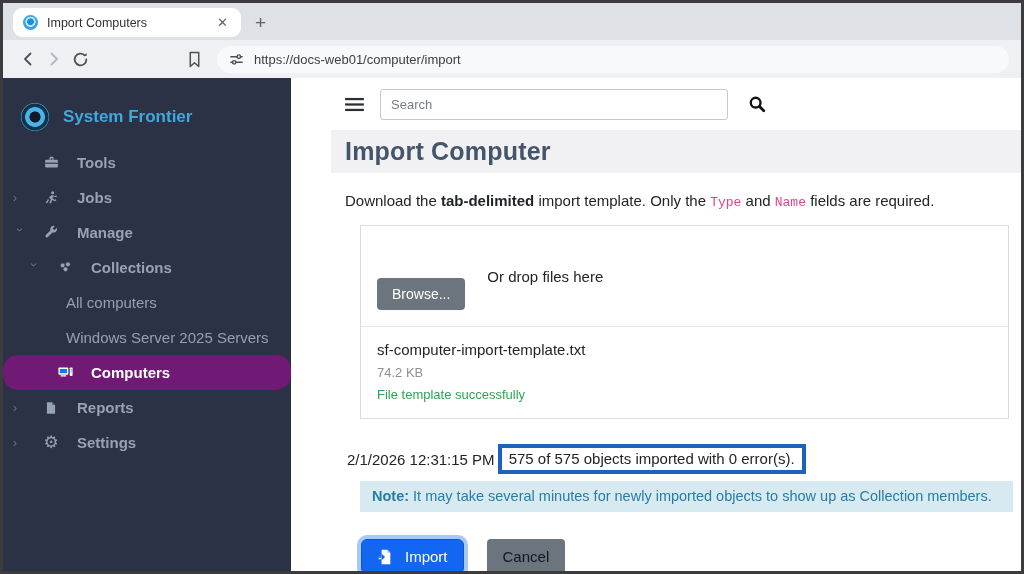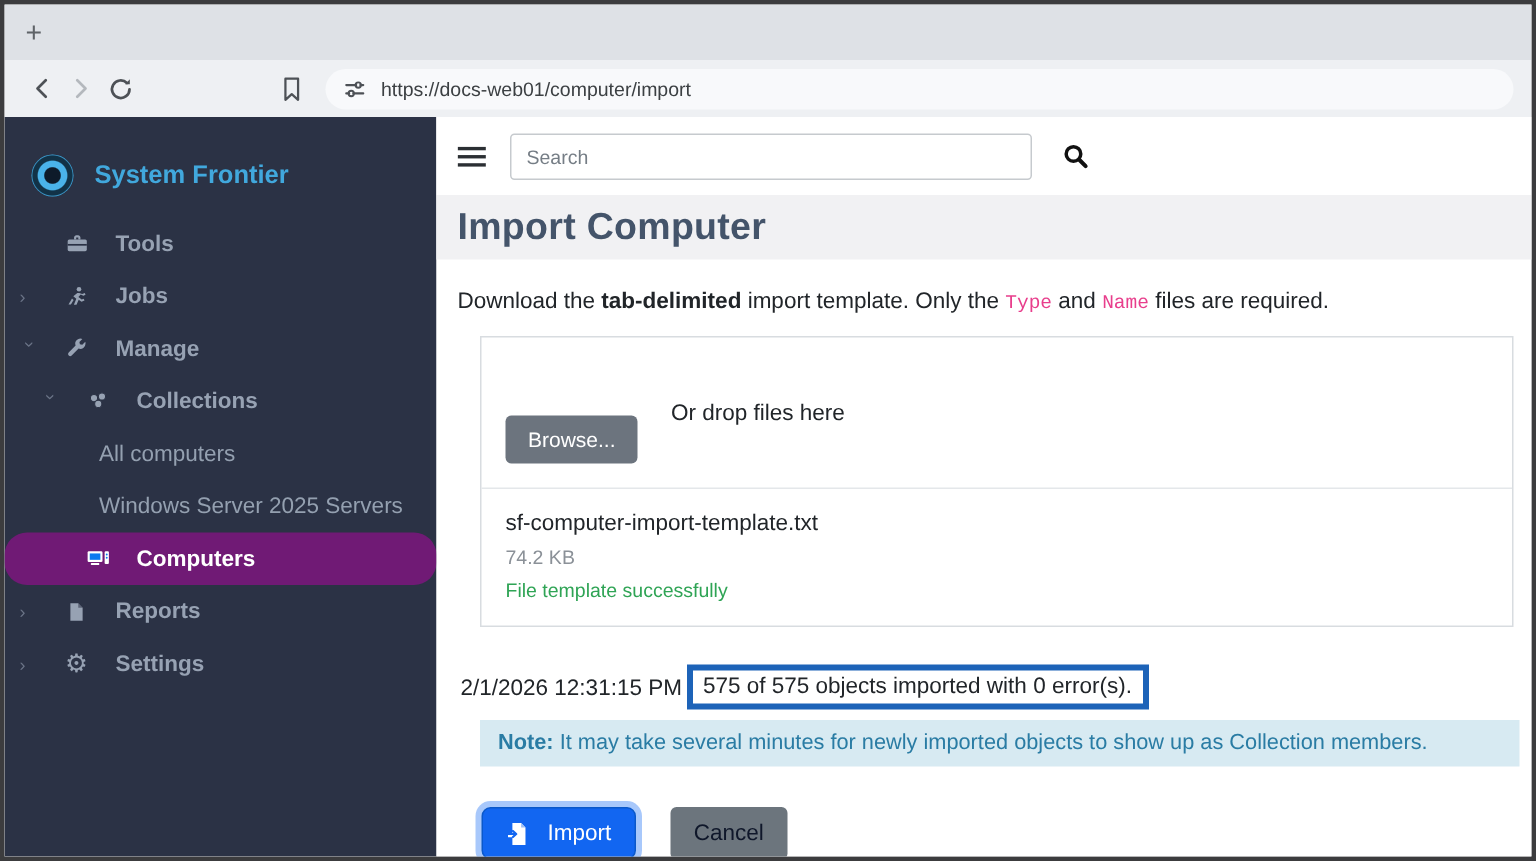--- a/index.html
+++ b/index.html
@@ -37,21 +37,21 @@
   .chev.down { transform:rotate(90deg); transform-origin:40% 55%; }
   .s-icon { width:22px; margin-left:12px; display:flex; justify-content:center; align-items:center; flex:0 0 auto; }
   .nav-label { margin-left:15px; font-weight:600; color:#97a2b3; white-space:nowrap; }
   .nav-row.plain .nav-label { margin-left:0; font-weight:400; color:#94a0b0; }
   .nav-row.active { background:#701a75;border-radius:15px; }
   .nav-row.active .nav-label { color:#ffffff; }
   .nav-row.active .s-icon { color:#fff; }
   .gear-glyph { font-size:17px; line-height:1; color:#97a2b3; }
 
   
-  .main { flex:1; background:#fff; display:flex; flex-direction:column; min-width:0; }
+  .main { flex:1; background:#fff; display:flex; flex-direction:column; min-width:0;padding-left:40px; }
   .searchbar { height:52px; display:flex; align-items:center; padding:0 14px; background:#fff; flex:0 0 auto; }
   .hamburger { color:#2b2f33; margin-right:16px; display:flex; }
   .search-input { width:348px; height:31px; border:1px solid #c6cace; border-radius:3px; padding:0 10px; font-size:13px; color:#333; outline:none; font-family:inherit; }
   .search-input::placeholder { color:#757d85; }
   .search-btn { margin-left:20px; background:none; border:none; display:flex; color:#111; }
   .titleband { height:43px; background:#f1f1f3; display:flex; align-items:center; padding:0 14px; flex:0 0 auto; }
   .page-title { font-size:25px; font-weight:700; color:#44546a; letter-spacing:.2px; }
 
   .content { padding:19px 8px 0 14px; font-size:15px; color:#212529; }
   .intro b { font-weight:700; }
@@ -74,20 +74,25 @@
   .actions { margin:27px 0 0 16px; display:flex; gap:23px; align-items:center; }
   .import-btn { background:#1266f1; color:#fff; border:1px solid #0a58ca; border-radius:6px; padding:8px 15px; font-size:15px; font-family:inherit; display:flex; align-items:center; gap:13px; box-shadow:0 0 0 4px rgba(61,132,247,.45); }
   .cancel-btn { background:#6c757d; color:#0f172a; border:none; border-radius:4px; padding:9px 16px; font-size:15px; font-family:inherit; }
 </style>
 </head>
 <body>
 
 <div class="frame">
 
   <div class="tabbar">
+    <div class="tab">
+      <span class="favicon"></span>
+      <span class="tab-title">Import Computers</span>
+      <span class="tab-close">✕</span>
+    </div>
     <div class="newtab">+</div>
   </div>
 
   <div class="navbar">
     <span class="nav-ic">
       <svg width="16" height="16" viewBox="0 0 16 16">
           <path d="M10.5 2.5 L5 8 l5.5 5.5" fill="none" stroke="currentColor" stroke-width="1.8" stroke-linecap="round" stroke-linejoin="round"></path>
         </svg>
     </span>
     <span class="nav-ic disabled">
@@ -232,21 +237,21 @@
               <path d="M12.8 12.8 L17.5 17.5" stroke="currentColor" stroke-width="3" stroke-linecap="round"></path>
             </svg>
         </button>
       </div>
 
       <div class="titleband">
         <h1 class="page-title">Import Computer</h1>
       </div>
 
       <div class="content">
-        <p class="intro"><span>Download the </span><b>tab-delimited</b><span> import template. Only the </span><span class="code-pink">Type</span><span> and </span><span class="code-pink">Name</span><span> files are required.</span></p>
+        <p class="intro"><span>Download the </span><b>tab-delimited</b><span> import template. Only the </span><span class="code-pink">Type</span><span> and </span><span class="code-pink">Name</span><span> fields are required.</span></p>
 
         <div class="uploadbox">
           <div class="dropzone">
             <button class="browse-btn">Browse...</button>
             <span class="drop-text">Or drop files here</span>
           </div>
           <div class="fileinfo">
             <div class="file-name">sf-computer-import-template.txt</div>
             <div class="file-size">74.2 KB</div>
             <div class="file-status">File template successfully</div>

